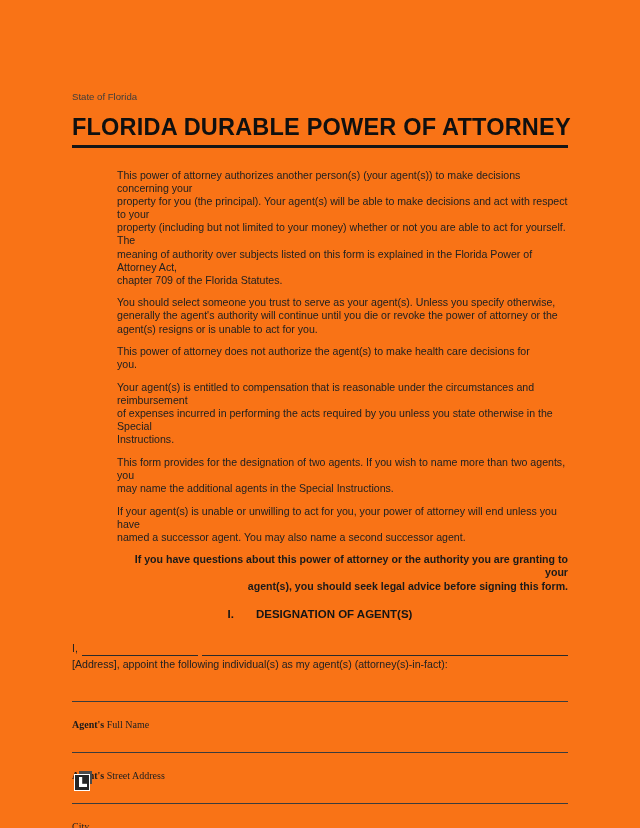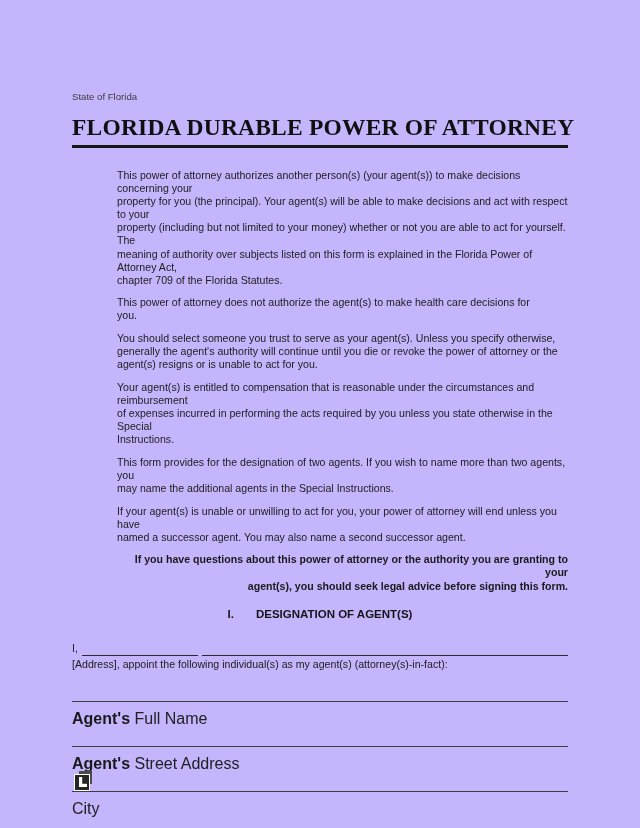--- a/index.html
+++ b/index.html
@@ -4,35 +4,34 @@
 <style>
   html, body { margin: 0; padding: 0; }
   body {
     width: 640px; height: 828px;
     background: #ffffff;
     font-family: "Liberation Sans", sans-serif;
     color: #212121;
     position: relative;
     overflow: hidden;
   }
-  .page { position: absolute; inset: 0; background: #c4b5fd; }
+  .page { position: absolute; inset: 0; background: #f97316; }
   .content { padding: 91px 72px 0 72px; }
 
   .state-label {
     font-size: 9.6px;
     line-height: 12px;
     color: #3d3d3d;
   }
 
   .title-wrap {
     margin-top: 10px;
     text-align: center;
     border-bottom: 3px solid #161616;
     padding-bottom: 4px;
-    font-family: Liberation Serif, serif;
   }
   .title {
     margin: 0;
     font-size: 23.5px;
     line-height: 28px;
     font-weight: bold;
     color: #101010;
     letter-spacing: 0.2px;
     white-space: nowrap;
   }
@@ -61,24 +60,25 @@
     line-height: 16px;
   }
   .blank { border-bottom: 1px solid #2b2b2b; height: 13px; }
   .blank-name { width: 116px; }
   .blank-grow { flex: 1; }
   .fill-line2 { margin: 0; font-size: 10.6px; line-height: 16px; white-space: pre-line; }
 
   .fields { margin-top: 29px; }
   .field-row {
     border-top: 1px solid #3c3c3c;
-    padding-top: 10px;
+    padding-top: 16px;
     margin-bottom: 21px;
-    font-size: 16px;
+    font-size: 10px;
     line-height: 13px;
+    font-family: Liberation Serif, serif;
   }
   .field-row:last-child { margin-bottom: 0; }
   .field-row .owner { font-weight: bold; color: #1a1a1a; }
   .field-row.csz { display: flex; }
   .col-city { width: 185px; }
   .col-state { width: 128px; margin-top: 42px; }
   .col-zip { flex: 1; }
 
   .logo { position: absolute; left: 73px; top: 771px; width: 20px; height: 21px; }
 </style>
@@ -93,25 +93,25 @@
     <div class="title-wrap">
       <h1 class="title">FLORIDA DURABLE POWER OF ATTORNEY</h1>
     </div>
 
     <div class="intro">
       <p>This power of attorney authorizes another person(s) (your agent(s)) to make decisions concerning your
 property for you (the principal). Your agent(s) will be able to make decisions and act with respect to your
 property (including but not limited to your money) whether or not you are able to act for yourself. The
 meaning of authority over subjects listed on this form is explained in the Florida Power of Attorney Act,
 chapter 709 of the Florida Statutes.</p>
-      <p>This power of attorney does not authorize the agent(s) to make health care decisions for
-you.</p>
       <p>You should select someone you trust to serve as your agent(s). Unless you specify otherwise,
 generally the agent's authority will continue until you die or revoke the power of attorney or the
 agent(s) resigns or is unable to act for you.</p>
+      <p>This power of attorney does not authorize the agent(s) to make health care decisions for
+you.</p>
       <p>Your agent(s) is entitled to compensation that is reasonable under the circumstances and reimbursement
 of expenses incurred in performing the acts required by you unless you state otherwise in the Special
 Instructions.</p>
       <p>This form provides for the designation of two agents. If you wish to name more than two agents, you
 may name the additional agents in the Special Instructions.</p>
       <p>If your agent(s) is unable or unwilling to act for you, your power of attorney will end unless you have
 named a successor agent. You may also name a second successor agent.</p>
       <p class="bold-notice">If you have questions about this power of attorney or the authority you are granting to your
 agent(s), you should seek legal advice before signing this form.</p>
     </div>

